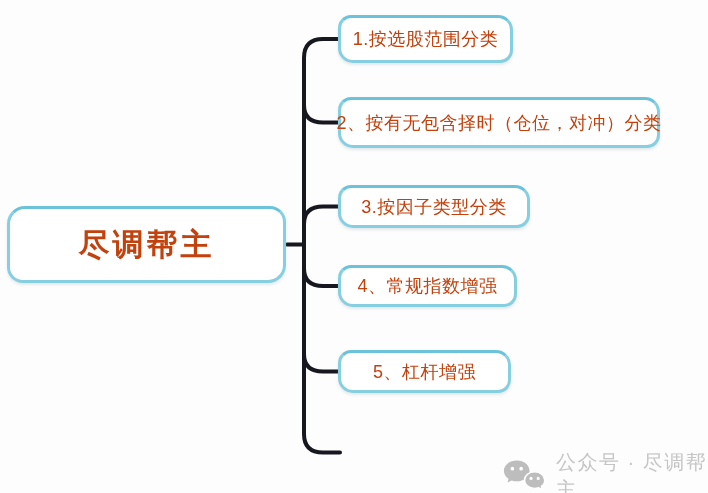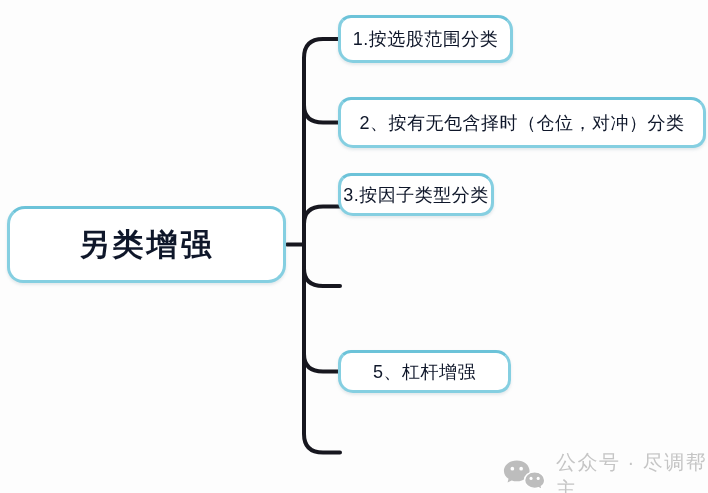--- a/index.html
+++ b/index.html
@@ -19,42 +19,42 @@
   }
   .node {
     position: absolute;
     display: flex;
     align-items: center;
     justify-content: center;
     background: #ffffff;
     border: 3px solid #85cfe1;
     border-top-color: #6cc3d9;
     box-sizing: border-box;
-    color: #0f172a;
+    color: #c2410c;
     box-shadow: 0 2px 3px rgba(130,160,175,0.22);
   }
   .root-node {
     left: 7px; top: 206px;
     width: 279px; height: 77px;
     border-radius: 18px 16px 18px 16px;
     font-size: 31px;
     font-weight: 800;
     letter-spacing: 3px;
   }
   .branch-node {
     left: 338px;
     border-radius: 13px 15px 13px 15px;
     font-size: 18px;
     font-weight: 500;
     letter-spacing: 0.5px;
     white-space: nowrap;
   }
   .b1 { top: 15px;  width: 175px; height: 48px; }
-  .b2 { top: 97px;  width: 368px; height: 51px; }
-  .b3 { top: 173px; width: 156px; height: 43px; }
+  .b2 { top: 97px;  width: 322px; height: 51px; }
+  .b3 { top: 185px; width: 192px; height: 43px; }
   .b4 { top: 265px; width: 179px; height: 42px; }
   .b5 { top: 350px; width: 173px; height: 43px; }
   .b6 { top: 430px; width: 147px; height: 45px; }
   .watermark {
     position: absolute;
     left: 503px; top: 449px;
     display: flex;
     align-items: center;
     gap: 9px;
     color: #c5c5c5;
@@ -76,31 +76,34 @@
       <path d="M 287 244.5 L 304 244.5"></path>
       <path d="M 340 39 L 323 39 Q 304 39 304 58 L 304 434 Q 304 452.5 323 452.5 L 340 452.5"></path>
       <path d="M 304 105 Q 304 122.5 323 122.5 L 340 122.5"></path>
       <path d="M 304 224 Q 304 206.5 323 206.5 L 340 206.5"></path>
       <path d="M 304 268.5 Q 304 286 323 286 L 340 286"></path>
       <path d="M 304 354 Q 304 371.5 323 371.5 L 340 371.5"></path>
     </g>
   </svg>
 
   <div class="node root-node">
-    <span>另类增强</span>
+    <span>尽调帮主</span>
   </div>
 
   <div class="node branch-node b1">
     <span>1.按选股范围分类</span>
   </div>
   <div class="node branch-node b2">
     <span>2、按有无包含择时（仓位，对冲）分类</span>
   </div>
   <div class="node branch-node b3">
     <span>3.按因子类型分类</span>
+  </div>
+  <div class="node branch-node b4">
+    <span>4、常规指数增强</span>
   </div>
   <div class="node branch-node b5">
     <span>5、杠杆增强</span>
   </div>
 
   <div class="watermark">
     <span style="display:inline-flex;">
       <svg width="44" height="34" viewBox="0 0 48 36" xmlns="http://www.w3.org/2000/svg">
         <g fill="#bdbdbd">
           <path d="M15 1 C7 1 1 6 1 12.5 C1 16 3 19 6 21 L5 25 L9.5 22.8 C11.2 23.4 13 23.8 15 23.8 C23 23.8 29 18.8 29 12.5 C29 6 23 1 15 1 Z"></path>

